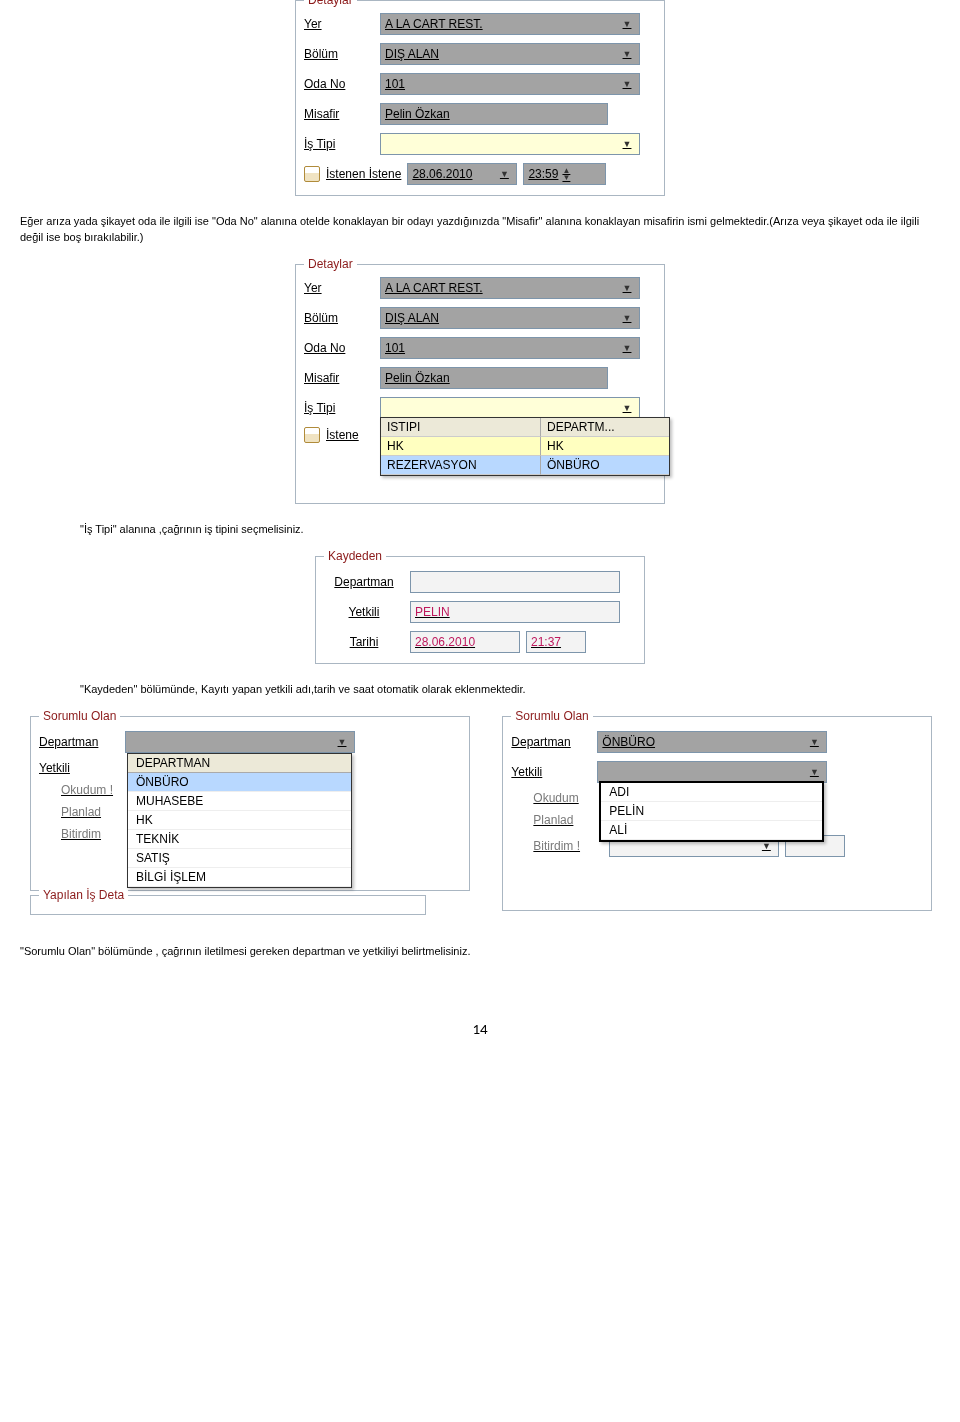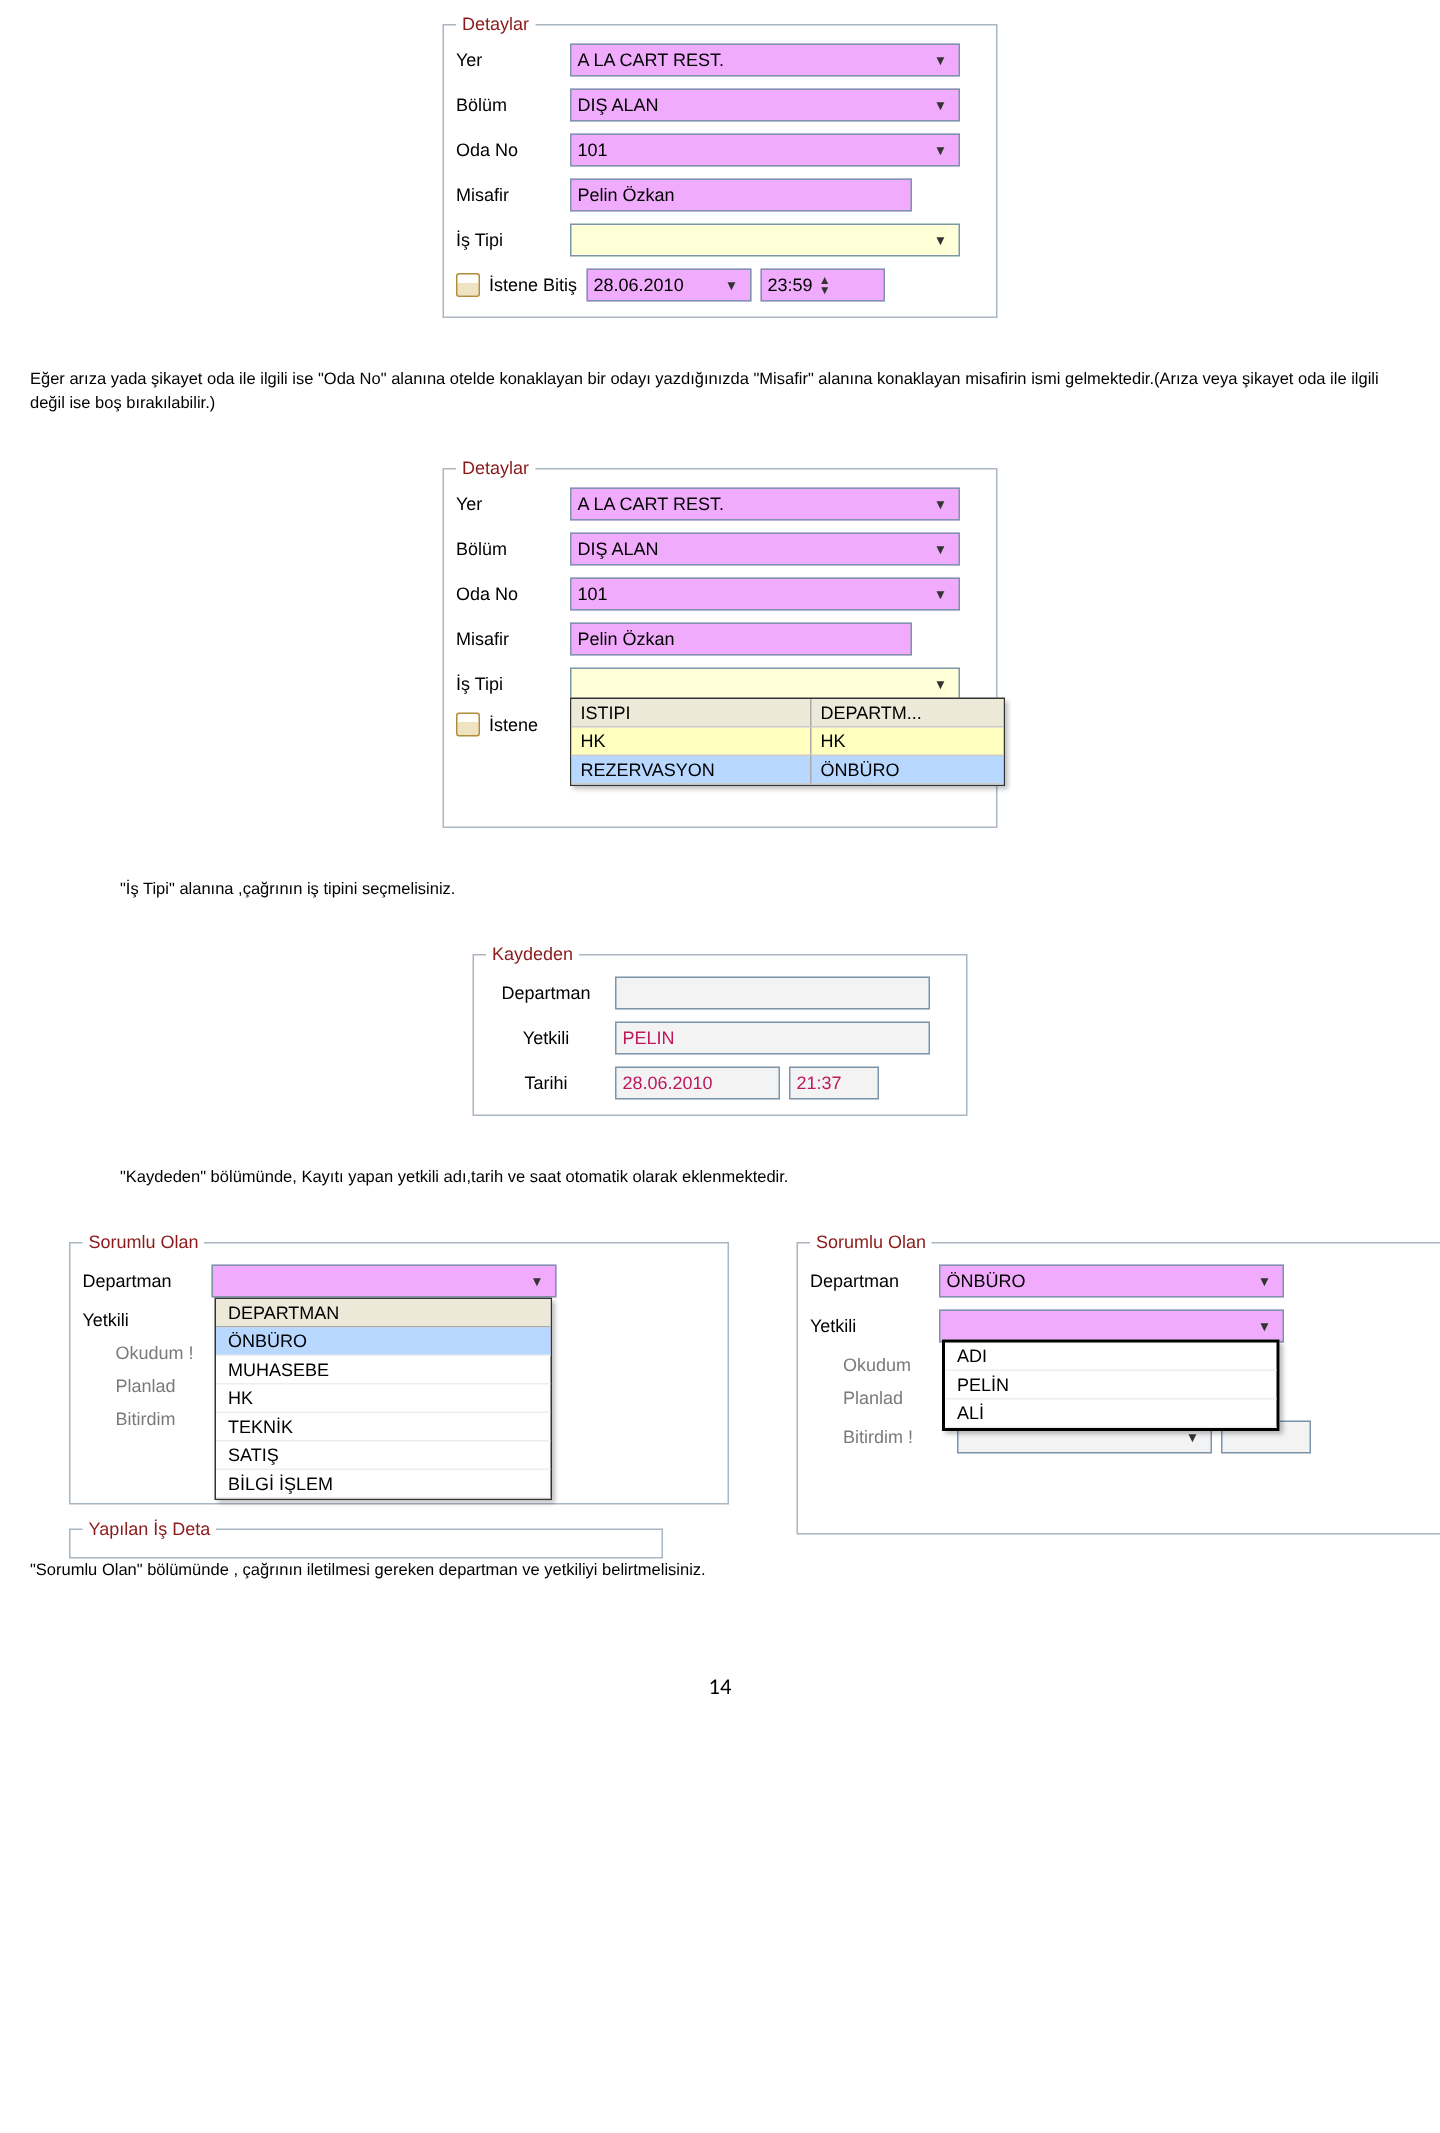--- a/index.html
+++ b/index.html
@@ -13,21 +13,22 @@
     width: 960px;
   }
   .page {
     padding: 0 20px 40px 20px;
   }
   
   .fieldset {
     position: relative;
     border: 1px solid #aab6c2;
     background: #ffffff;
-    margin: 16px;
+    margin: 0;
+    text-decoration: underline;
   }
   .fieldset .legend {
     position: absolute;
     top: -8px;
     left: 8px;
     padding: 0 4px;
     background: #fff;
     color: #8b1a1a;
     font-size: 12px;
     font-family: Tahoma, Arial, sans-serif;
@@ -39,21 +40,21 @@
     gap: 6px;
   }
   .form-label {
     width: 70px;
     color: #000;
     font-size: 12px;
     font-family: Tahoma, Arial, sans-serif;
   }
   .combo, .textfield, .datefield, .timefield {
     position: relative;
-    background: #f0abfc;
+    background: #a3a3a3;
     border: 1px solid #7d95ab;
     height: 22px;
     font-size: 12px;
     font-family: Tahoma, Arial, sans-serif;
     display: flex;
     align-items: center;
     padding: 0 4px;
   }
   .combo { width: 260px; }
   .combo.yellow { background: #ffffd8; }
@@ -166,21 +167,21 @@
       </div>
       <div class="form-row">
         <div class="form-label">İş Tipi</div>
         <div class="combo yellow">
           <span class="value"></span>
           <span class="arrow">▼</span>
         </div>
       </div>
       <div class="form-row">
         <span class="icon-cal"></span>
-        <div class="form-label" style="width:auto;">İstene Bitiş</div>
+        <div class="form-label" style="width:auto;">İstenen İstene</div>
         <div class="datefield combo" style="width:110px;">
           <span class="value">28.06.2010</span>
           <span class="arrow">▼</span>
         </div>
         <div class="timefield">
           <span>23:59</span>
           <span class="spin">
               <span>▲</span>
               <span>▼</span>
             </span>

